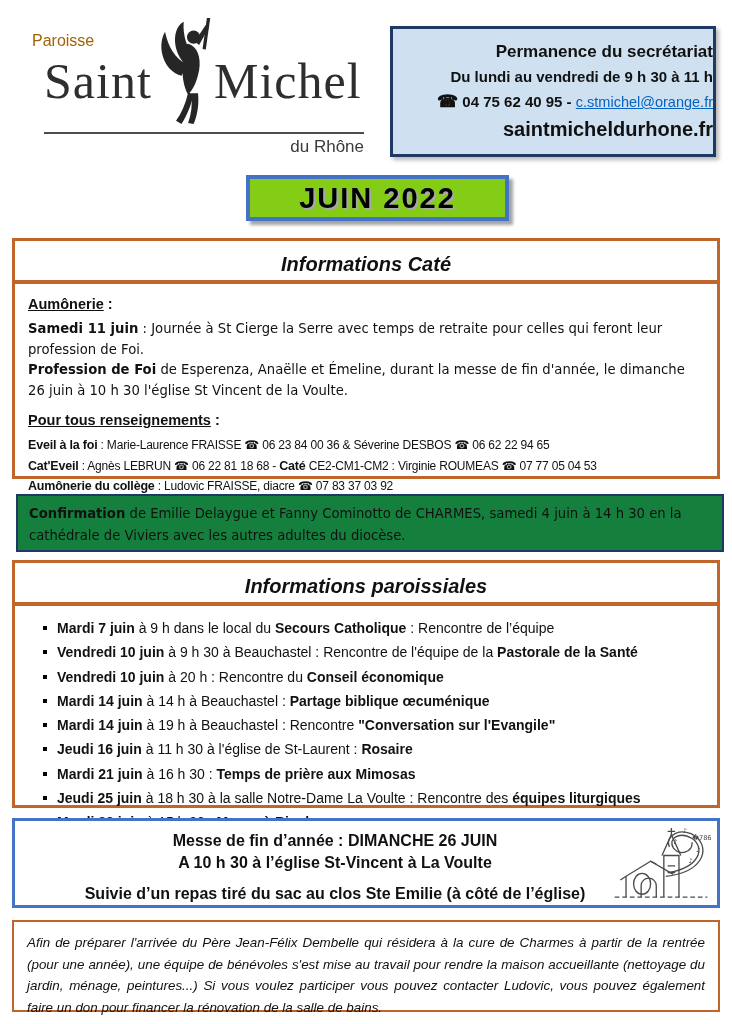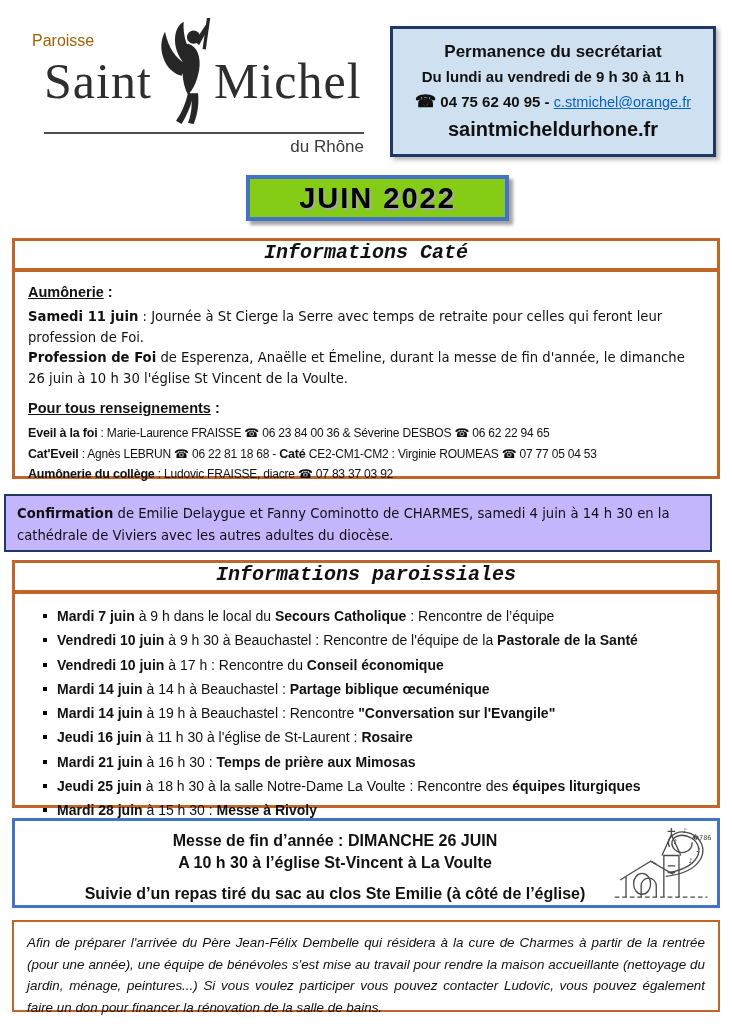--- a/index.html
+++ b/index.html
@@ -17,21 +17,21 @@
   .logo-michel{position:absolute;left:196px;top:36px;font-family:"Liberation Serif",serif;font-size:50px;color:#2e2e2e;letter-spacing:1px;}
   .logo-angel{position:absolute;left:136px;top:2px;width:66px;height:122px;z-index:2;}
   .logo-line{position:absolute;left:26px;top:116px;width:320px;height:2px;background:#4d4d4d;}
   .logo-rhone{position:absolute;left:26px;top:121px;width:320px;text-align:right;font-size:17px;color:#3a3a3a;}
 
   
   .sec-box{
     position:absolute;left:390px;top:26px;width:326px;height:131px;
     background:#cfe0f1;border:3px solid #203864;box-sizing:border-box;
     box-shadow:3px 3px 4px rgba(100,100,100,.45);
-    display:flex;flex-direction:column;align-items:center;justify-content:center;gap:6px;
+    display:flex;flex-direction:column;align-items:flex-end;justify-content:center;gap:6px;
   }
   .sec-title{font-weight:bold;font-size:17px;}
   .sec-hours{font-weight:bold;font-size:15px;}
   .sec-phone{font-weight:bold;font-size:15px;}
   .sec-phone .glyph{font-size:17px;}
   .sec-email{color:#0563c1;text-decoration:underline;font-weight:normal;font-size:14.5px;cursor:pointer;}
   .sec-site{font-weight:bold;font-size:20px;}
 
   
   .month-box{
@@ -41,40 +41,40 @@
     display:flex;align-items:center;justify-content:center;
   }
   .month-title{
     font-weight:bold;font-size:29px;letter-spacing:2px;color:#000;
     text-shadow:2px 2px 0 #a8a8a8;
   }
 
   
   .orange-box{position:absolute;left:12px;width:708px;border:3px solid #c0662a;box-sizing:border-box;background:#fff;}
   .sec-header{
-    text-align:center;font-family:Liberation Mono, monospace;font-weight:bold;font-style:italic;
-    font-size:20px;padding-top:0;
+    text-align:center;font-family:Liberation Sans, sans-serif;font-weight:bold;font-style:italic;
+    font-size:20px;padding-top:12px;
   }
   .sec-rule{height:4px;background:#c0662a;margin-top:4px;}
 
   .cate-box{top:238px;height:241px;}
   .cate-content{padding:0 13px;}
   .label-underlined{font-weight:bold;font-size:14.5px;}
   .label-underlined .u{text-decoration:underline;}
   .cate-aumonerie{margin-top:12px;}
   .cate-par{font-family:"DejaVu Sans","Liberation Sans",sans-serif;font-size:13.2px;line-height:20.5px;margin-top:7px;}
   .cate-renseignements{margin-top:11px;}
   .contact-lines{margin-top:7px;}
   .contact-line{font-size:12px;line-height:20.5px;letter-spacing:-0.2px;}
   .contact-line .b{font-size:12.5px;}
 
   
   .conf-box{
-    position:absolute;left:4px;top:494px;width:708px;height:58px;
-    border:2px solid #203864;box-sizing:border-box;background:#c4b5fd;
+    position:absolute;left:16px;top:494px;width:708px;height:58px;
+    border:2px solid #203864;box-sizing:border-box;background:#15803d;
     padding:7px 11px;font-family:"DejaVu Sans","Liberation Sans",sans-serif;
     font-size:13.2px;line-height:21.5px;
   }
 
   
   .paro-box{top:560px;height:248px;}
   .paro-list{margin:10px 0 0 0;padding:0 10px 0 28px;list-style:none;}
   .paro-item{position:relative;font-size:14px;line-height:24.3px;padding-left:14px;}
   .paro-item::before{
     content:"";position:absolute;left:0;top:10px;width:4px;height:4px;background:#000;
@@ -158,21 +158,21 @@
   </div>
 
   <div class="conf-box"><span class="b">Confirmation</span><span> de Emilie Delaygue et Fanny Cominotto de CHARMES, samedi 4 juin à 14 h 30 en la cathédrale de Viviers avec les autres adultes du diocèse.</span></div>
 
   <div class="orange-box paro-box">
     <div class="sec-header">Informations paroissiales</div>
     <div class="sec-rule"></div>
     <ul class="paro-list">
       <li class="paro-item"><span class="b">Mardi 7 juin</span><span> à 9 h dans le local du </span><span class="b">Secours Catholique</span><span> : Rencontre de l’équipe</span></li>
       <li class="paro-item"><span class="b">Vendredi 10 juin</span><span> à 9 h 30 à Beauchastel : Rencontre de l'équipe de la </span><span class="b">Pastorale de la Santé</span></li>
-      <li class="paro-item"><span class="b">Vendredi 10 juin</span><span> à 17 h : Rencontre du </span><span class="b">Conseil économique</span></li>
+      <li class="paro-item"><span class="b">Vendredi 10 juin</span><span> à 20 h : Rencontre du </span><span class="b">Conseil économique</span></li>
       <li class="paro-item"><span class="b">Mardi 14 juin</span><span> à 14 h à Beauchastel : </span><span class="b">Partage biblique œcuménique</span></li>
       <li class="paro-item"><span class="b">Mardi 14 juin</span><span> à 19 h à Beauchastel : Rencontre </span><span class="b">"Conversation sur l'Evangile"</span></li>
       <li class="paro-item"><span class="b">Jeudi 16 juin</span><span> à 11 h 30 à l'église de St-Laurent : </span><span class="b">Rosaire</span></li>
       <li class="paro-item"><span class="b">Mardi 21 juin</span><span> à 16 h 30 : </span><span class="b">Temps de prière aux Mimosas</span></li>
       <li class="paro-item"><span class="b">Jeudi 25 juin</span><span> à 18 h 30 à la salle Notre-Dame La Voulte : Rencontre des </span><span class="b">équipes liturgiques</span></li>
       <li class="paro-item"><span class="b">Mardi 28 juin</span><span> à 15 h 30 : </span><span class="b">Messe à Rivoly</span></li>
     </ul>
   </div>
 
   <div class="messe-box">

